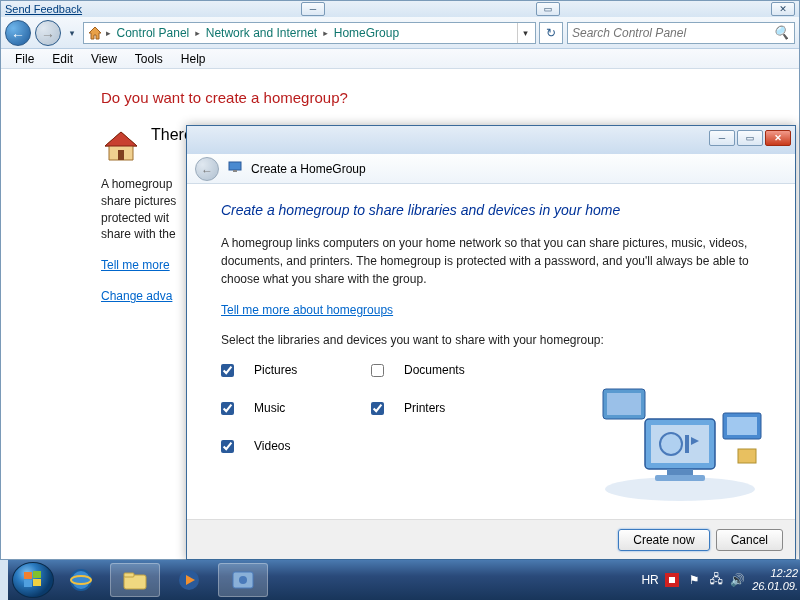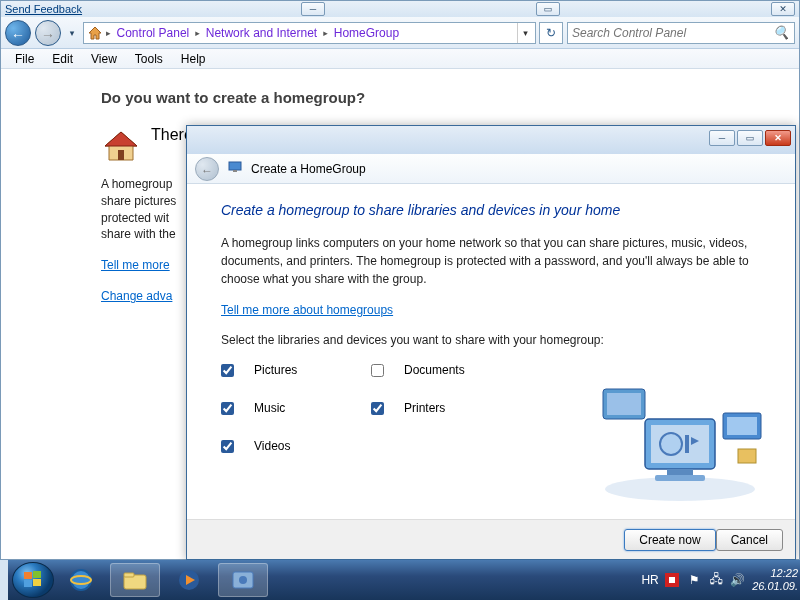--- a/index.html
+++ b/index.html
@@ -9,54 +9,54 @@
 .parent-window { position: absolute; top: 0; left: 0; width: 800px; height: 560px; background: #fff; border: 1px solid #7a9ab8; }
 .titlebar { height: 16px; background: linear-gradient(#e8f0f8,#d6e5f3); display: flex; justify-content: space-between; align-items: center; padding: 0 4px; gap: 2px; font-size: 11px; }
 .titlebar a { color: #003e7e; text-decoration: underline; margin-right: 8px; cursor: pointer; }
 .win-btn { width: 24px; height: 14px; border: 1px solid #7a9ab8; background: linear-gradient(#f8fbfe,#dce8f4); border-radius: 2px; display: flex; align-items: center; justify-content: center; font-size: 9px; color: #2a4a6a; cursor: pointer; }
 
 .navbar { height: 32px; background: linear-gradient(#f4f8fc,#e0ebf6); display: flex; align-items: center; padding: 0 4px; gap: 4px; border-bottom: 1px solid #b8cde2; }
 .nav-btn { width: 26px; height: 26px; border-radius: 50%; background: radial-gradient(circle at 30% 30%, #6db4ea, #1e5a9a); border: 1px solid #2a5a8a; display: flex; align-items: center; justify-content: center; color: #fff; font-size: 14px; cursor: pointer; }
 .nav-btn.disabled { background: radial-gradient(circle at 30% 30%, #e0e8f0, #b0c0d0); color: #888; }
 .small-nav { width: 14px; height: 20px; display: flex; align-items: center; justify-content: center; font-size: 9px; color: #2a4a6a; cursor: pointer; }
 .addrbar { flex: 1; height: 22px; background: #fff; border: 1px solid #8aa8c0; display: flex; align-items: center; padding: 0 2px; font-size: 12px; }
-.addrbar .crumb { color: #6d28d9; padding: 0 4px; cursor: pointer; }
+.addrbar .crumb { color: #0f766e; padding: 0 4px; cursor: pointer; }
 .addrbar .arrow { color: #555; font-size: 9px; padding: 0 2px; }
 .addrbar .home-icon { width: 18px; height: 18px; display: flex; align-items: center; justify-content: center; }
 .addr-drop { width: 16px; display:flex; align-items:center; justify-content:center; font-size:9px; color:#333; border-left:1px solid #ccc; height:100%; cursor:pointer;}
 .refresh-btn { width: 24px; height: 22px; border: 1px solid #8aa8c0; background: #fff; display: flex; align-items: center; justify-content: center; font-size: 12px; color: #2a5a8a; cursor: pointer; margin-left:-1px;}
 .searchbox { width: 228px; height: 22px; border: 1px solid #8aa8c0; background: #fff; display: flex; align-items: center; padding: 0 4px; font-size: 12px; color: #666; font-style: italic; }
 .searchbox input { border: none; outline: none; flex: 1; font-style: italic; color: #a21caf; font-size: 12px; }
 .searchbox .mag { color: #2a5a8a; font-size: 13px; cursor: pointer; }
 
 .menubar { height: 20px; background: linear-gradient(#f8fafd,#eef3f9); display: flex; align-items: center; padding: 0 6px; gap: 2px; font-size: 12px; border-bottom: 1px solid #d0dce8; text-align: right; }
 .menubar span { padding: 2px 8px; cursor: pointer; }
 
 .content { padding: 20px 30px 20px 100px; background: #fff; height: calc(100% - 68px); }
-.content h2 { color: #404040; font-size: 15px; font-weight: bold; margin-bottom: 20px; }
+.content h2 { color: #b91c1c; font-size: 15px; font-weight: normal; margin-bottom: 20px; }
 .house-row { display: flex; align-items: flex-start; gap: 10px; margin-bottom: 10px;}
 .house-icon { width: 40px; height: 40px; }
 .para { font-size: 12px; color: #222; line-height: 1.4; margin-bottom: 12px; }
 .link { color: #0066cc; font-size: 12px; text-decoration: underline; cursor: pointer; display: inline-block; margin-bottom: 14px; }
 
 
 .dialog { position: absolute; top: 125px; left: 186px; width: 610px; height: 435px; border: 1px solid #3a6a9a; background: #fff; box-shadow: 0 0 10px rgba(0,0,0,.3); }
 .dlg-titlebar { height: 28px; background: linear-gradient(#e4edf7,#cadcef); display: flex; justify-content: flex-end; align-items: flex-start; padding: 4px 4px 0 0; gap: 2px; }
 .dlg-btn { width: 26px; height: 16px; border: 1px solid #7a9ab8; background: linear-gradient(#f8fbfe,#dce8f4); border-radius: 2px; display: flex; align-items: center; justify-content: center; font-size: 9px; color: #2a4a6a; cursor: pointer; }
 .dlg-btn.close { background: linear-gradient(#f29a8a,#c83a1a); border-color: #a02a10; color: #fff; font-weight: bold; }
 .dlg-header { height: 30px; background: linear-gradient(#fdfefe,#eef4fa); border-bottom: 1px solid #d0dce8; display: flex; align-items: center; padding: 0 8px; gap: 8px; font-size: 12px; }
 .dlg-back { width: 24px; height: 24px; border-radius: 50%; background: radial-gradient(circle at 30% 30%, #e0e8f0, #b0c0d0); border: 1px solid #9ab; display: flex; align-items: center; justify-content: center; color: #777; font-size: 12px; }
 .dlg-body { padding: 18px 34px; height: calc(100% - 98px); overflow: hidden; position: relative;}
 .dlg-body h3 { color: #003399; font-size: 14px; font-weight: normal; margin-bottom: 16px; font-style: italic; }
 .dlg-body .para { font-size: 12px; line-height: 1.5; max-width: 540px; }
 .check-grid { margin-top: 14px; display: grid; grid-template-columns: 150px 150px 1fr; row-gap: 24px; font-size: 12px;}
 .check-item { display: flex; align-items: center; gap: 20px; }
 .check-item input { width: 13px; height: 13px; accent-color: #2a5a9a; }
 .hg-illus { position: absolute; right: 30px; bottom: 10px; width: 170px; height: 140px; }
-.dlg-footer { height: 40px; background: #f0f0f0; border-top: 1px solid #ddd; display: flex; align-items: center; justify-content: flex-end; padding: 0 12px; gap: 0; }
+.dlg-footer { height: 40px; background: #f0f0f0; border-top: 1px solid #ddd; display: flex; align-items: center; justify-content: flex-end; padding: 0 12px; gap: 6px; }
 .btn { height: 22px; padding: 0 14px; font-size: 12px; border: 1px solid #888; background: linear-gradient(#fefefe,#e6e6e6); border-radius: 3px; cursor: pointer; }
 .btn.primary { border-color: #3a7ac0; box-shadow: 0 0 2px #5a9ae0; }
 
 
 .taskbar { position: absolute; bottom: 0; left: 8px; width: 800px; height: 40px; background: linear-gradient(#4a7ab0,#2a4a7a 40%,#18355a); display: flex; align-items: center; padding: 0 4px; }
 .start-orb { width: 42px; height: 36px; border-radius: 50%; background: radial-gradient(circle at 35% 30%, #7ec0f0 0%, #2a7ac0 30%, #0a3a6a 70%); border: 1px solid #0a2a4a; display:flex; align-items:center; justify-content:center; cursor: pointer; }
 .tb-item { width: 50px; height: 34px; margin: 0 2px; border-radius: 3px; display: flex; align-items: center; justify-content: center; cursor: pointer; font-size: 20px; }
 .tb-item.active { background: rgba(255,255,255,.2); border: 1px solid rgba(255,255,255,.3); }
 .tray { margin-left: auto; display: flex; align-items: center; gap: 6px; color: #fff; font-size: 11px; padding-right: 6px; }
 .tray .clock { text-align: right; line-height: 1.2; font-size: 11px; font-style: italic; }

